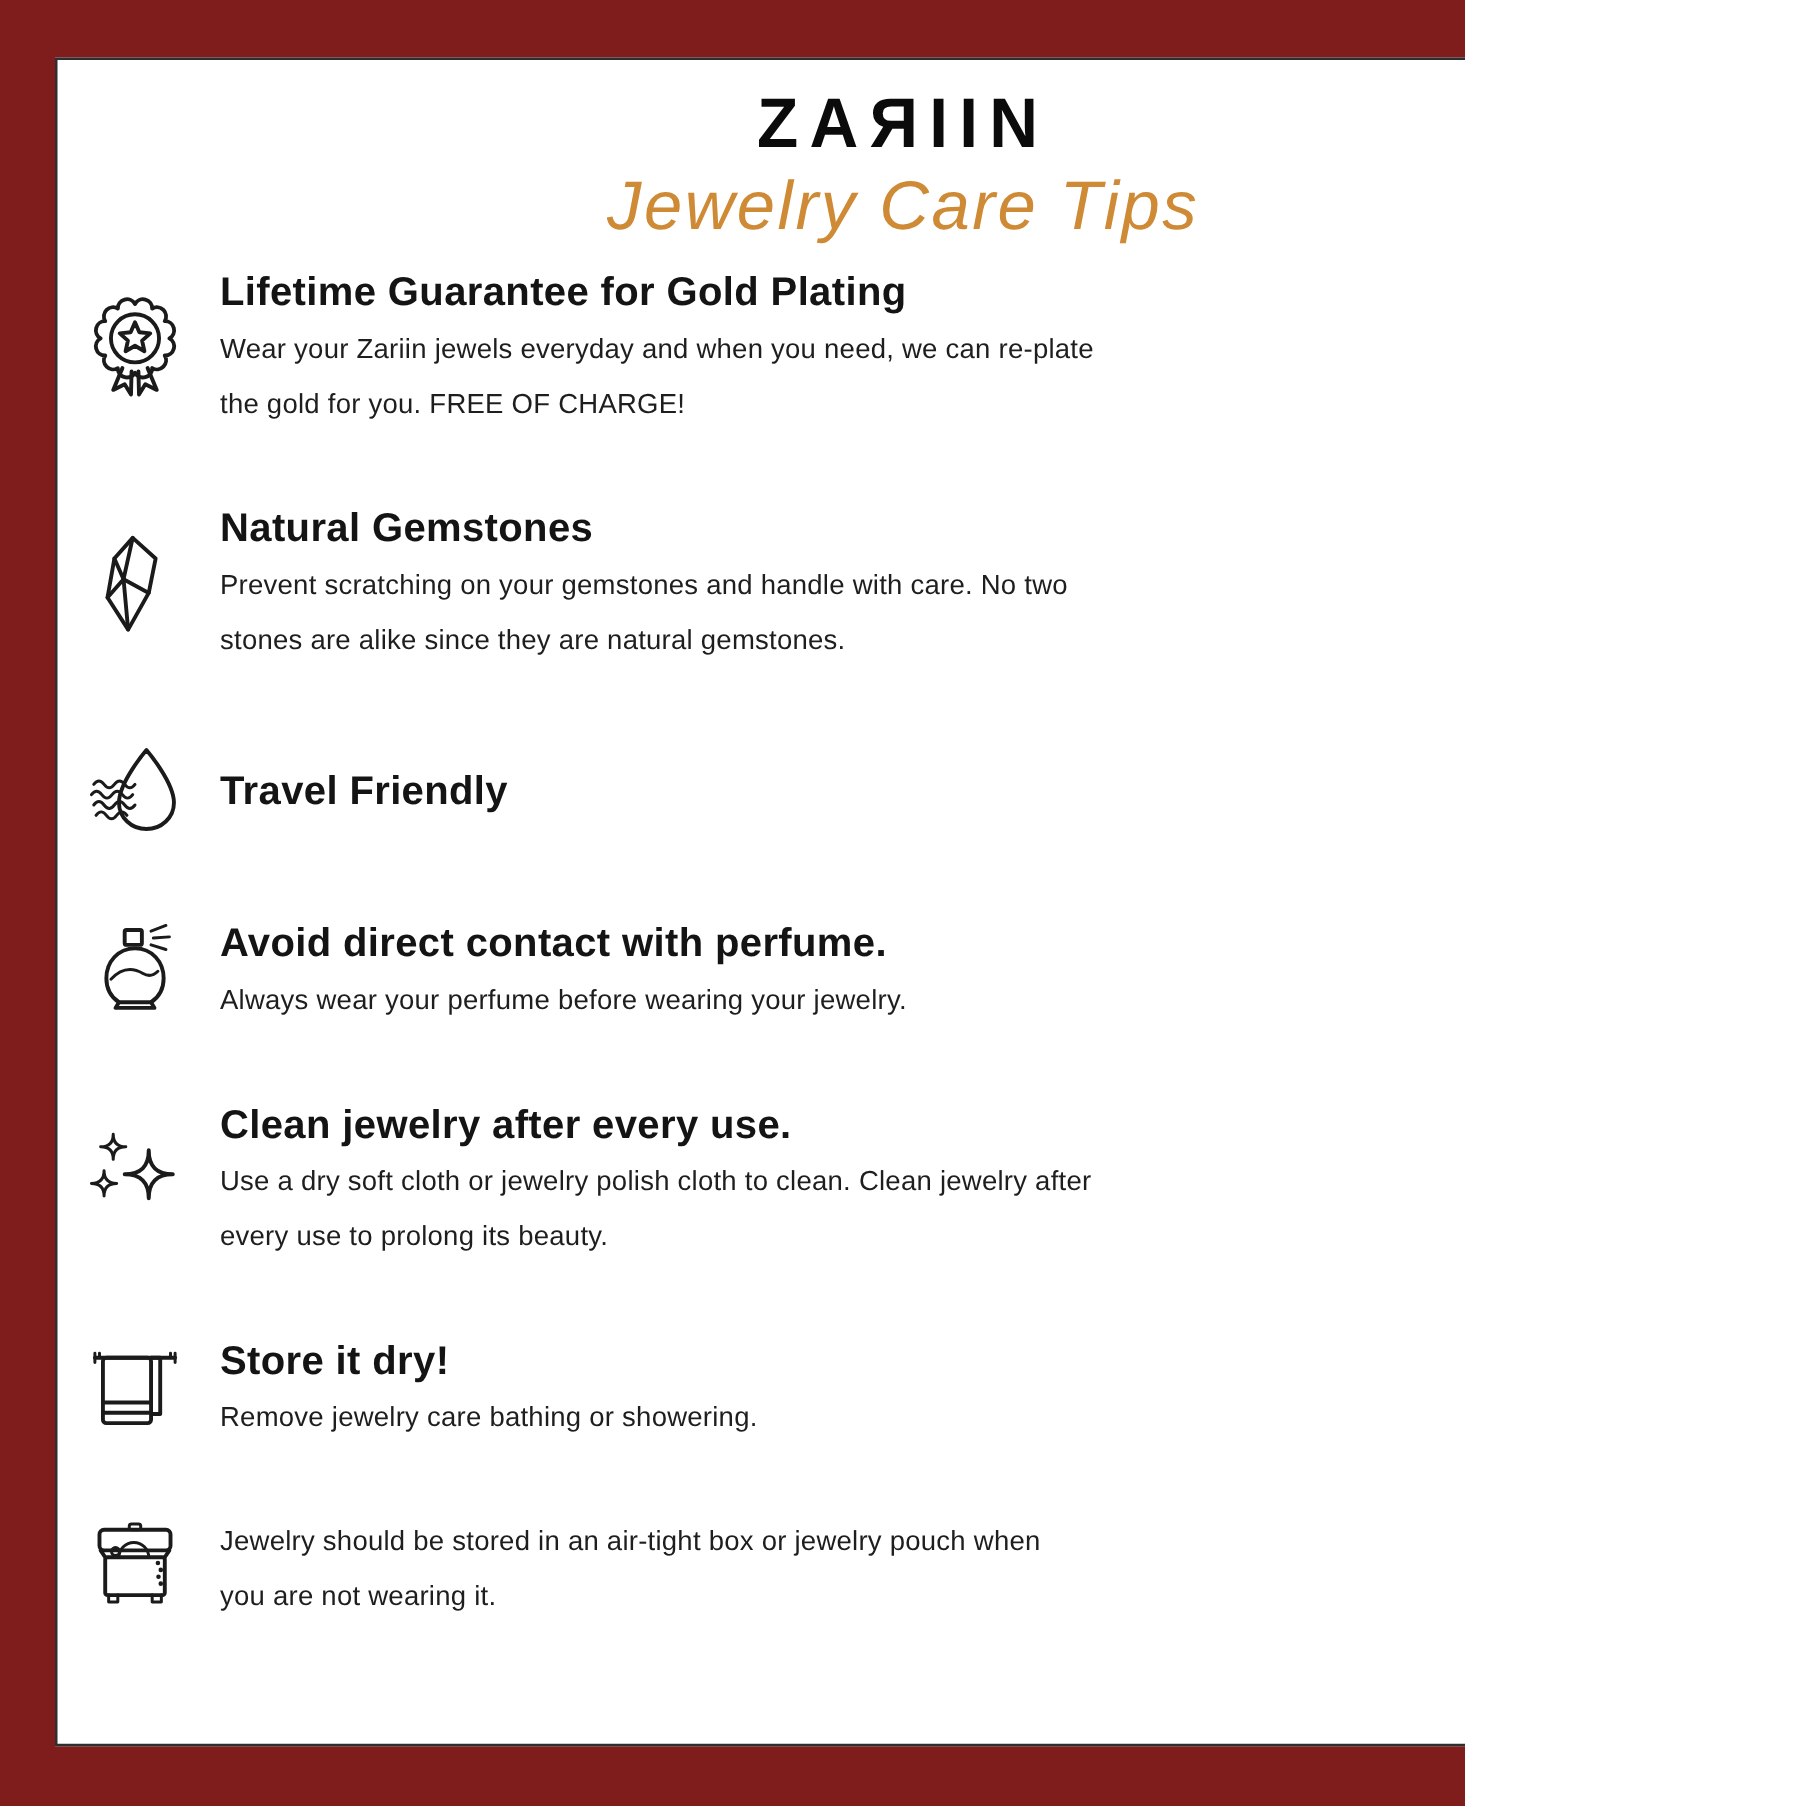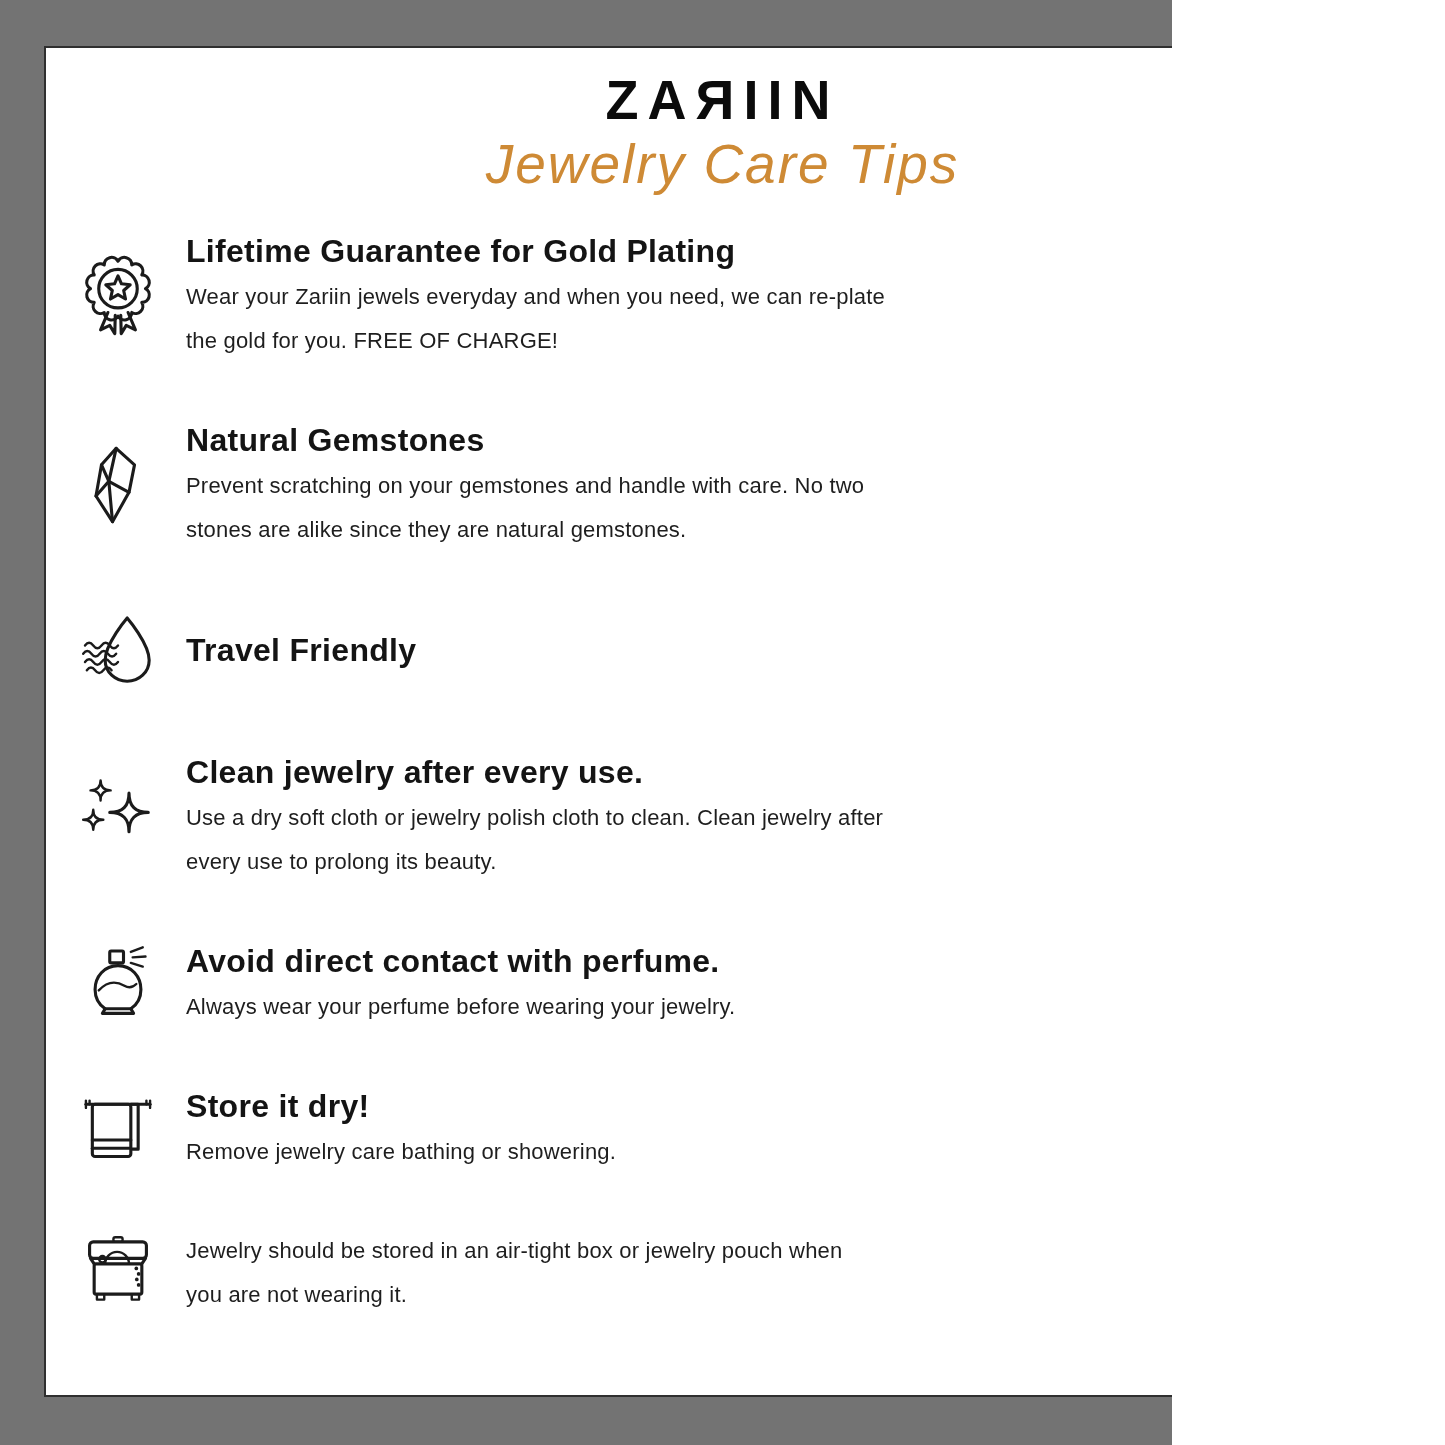--- a/index.html
+++ b/index.html
@@ -1,33 +1,33 @@
 <!DOCTYPE html>
 <html><head>
 <meta charset="utf-8">
 <style>
   html,body { margin:0; padding:0; background:#ffffff; }
   .page {
-    width:1172px; height:1445px; background:#737373; position:relative;
+    width:1172px; height:1445px; background:#7f1d1d; position:relative;
     font-family:"Liberation Sans", sans-serif; color:#1a1a1a; overflow:hidden;
   }
   .frame {
     position:absolute; left:44px; top:46px; width:1357px; height:1351px;
     border:2px solid #2f2f2f; box-sizing:border-box; background:#ffffff;
     padding-top:24px;
   }
   .logo {
     text-align:center; font-size:54px; font-weight:700; letter-spacing:9px;
     color:#0b0b0b; line-height:1; transform:scaleY(1.04);
   }
   .subtitle {
     text-align:center; font-family:Liberation Sans, sans-serif; font-style:italic;
     font-size:55px; line-height:1.1; margin-top:8px; letter-spacing:2px;
   }
-  .sections { margin-top:34px; padding-left:22px; }
+  .sections { margin-top:16px; padding-left:12px; }
   .section { display:flex; align-items:center; margin-bottom:55px; }
   .icon-cell { width:100px; flex-shrink:0; display:flex; justify-content:center; align-items:center; }
   .icon-cell svg { width:88px; height:88px; display:block; }
   .text-cell { width:1215px; margin-left:18px; }
   .sec-title {
     font-size:32px; font-weight:700; color:#141414; line-height:44px;
     letter-spacing:0.3px; margin:0 0 2px 0;
   }
   .sec-body {
     font-size:22px; color:#1e1e1e; line-height:44px; letter-spacing:0.2px;
@@ -93,47 +93,47 @@
           </svg>
         </div>
         <div class="text-cell">
           <div class="sec-title">Travel Friendly</div>
         </div>
       </div>
 
       <div class="section">
         <div class="icon-cell">
           <svg viewBox="0 0 96 96">
-            <path class="ic-thin" d="M29 8 Q29 19 40 19 Q29 19 29 30 Q29 19 18 19 Q29 19 29 8 Z"></path>
-            <path class="ic-thin" d="M21 40 Q21 51 32 51 Q21 51 21 62 Q21 51 10 51 Q21 51 21 40 Z"></path>
-            <path class="ic" d="M60 22 Q60 43 81 43 Q60 43 60 64 Q60 43 39 43 Q60 43 60 22 Z"></path>
-          </svg>
-        </div>
-        <div class="text-cell">
-          <div class="sec-title">Clean jewelry after every use.</div>
-          <div class="sec-body">Use a dry soft cloth or jewelry polish cloth to clean. Clean jewelry after
-every use to prolong its beauty.</div>
-        </div>
-      </div>
-
-      <div class="section">
-        <div class="icon-cell">
-          <svg viewBox="0 0 96 96">
             <rect class="ic" x="39" y="12" width="15" height="13" rx="1.5"></rect>
             <path class="ic" d="M48 28 C33 28 23 40 23 54 C23 64 28 71 34 75 L62 75 C68 71 73 64 73 54 C73 40 63 28 48 28 Z"></path>
             <path class="ic" d="M34 75 L31 80 L65 80 L62 75"></path>
             <path class="ic-thin" d="M27 55 Q40 41 55 50 Q62 54 68 48"></path>
             <path class="ic-thin" d="M62 13 L75 8"></path>
             <path class="ic-thin" d="M64 19 L78 18"></path>
             <path class="ic-thin" d="M62 25 L75 29"></path>
           </svg>
         </div>
         <div class="text-cell">
           <div class="sec-title">Avoid direct contact with perfume.</div>
           <div class="sec-body">Always wear your perfume before wearing your jewelry.</div>
+        </div>
+      </div>
+
+      <div class="section">
+        <div class="icon-cell">
+          <svg viewBox="0 0 96 96">
+            <path class="ic-thin" d="M29 8 Q29 19 40 19 Q29 19 29 30 Q29 19 18 19 Q29 19 29 8 Z"></path>
+            <path class="ic-thin" d="M21 40 Q21 51 32 51 Q21 51 21 62 Q21 51 10 51 Q21 51 21 40 Z"></path>
+            <path class="ic" d="M60 22 Q60 43 81 43 Q60 43 60 64 Q60 43 39 43 Q60 43 60 22 Z"></path>
+          </svg>
+        </div>
+        <div class="text-cell">
+          <div class="sec-title">Clean jewelry after every use.</div>
+          <div class="sec-body">Use a dry soft cloth or jewelry polish cloth to clean. Clean jewelry after
+every use to prolong its beauty.</div>
         </div>
       </div>
 
       <div class="section">
         <div class="icon-cell">
           <svg viewBox="0 0 96 96">
             <path class="ic" d="M13 21 L83 21"></path>
             <path class="ic-thin" d="M13 17 L13 25 M83 17 L83 25 M17 17 L17 21 M79 17 L79 21"></path>
             <path class="ic" d="M62 21 L70 21 L70 70 L64 70"></path>
             <rect class="ic" x="20" y="21" width="42" height="57" rx="3"></rect>

